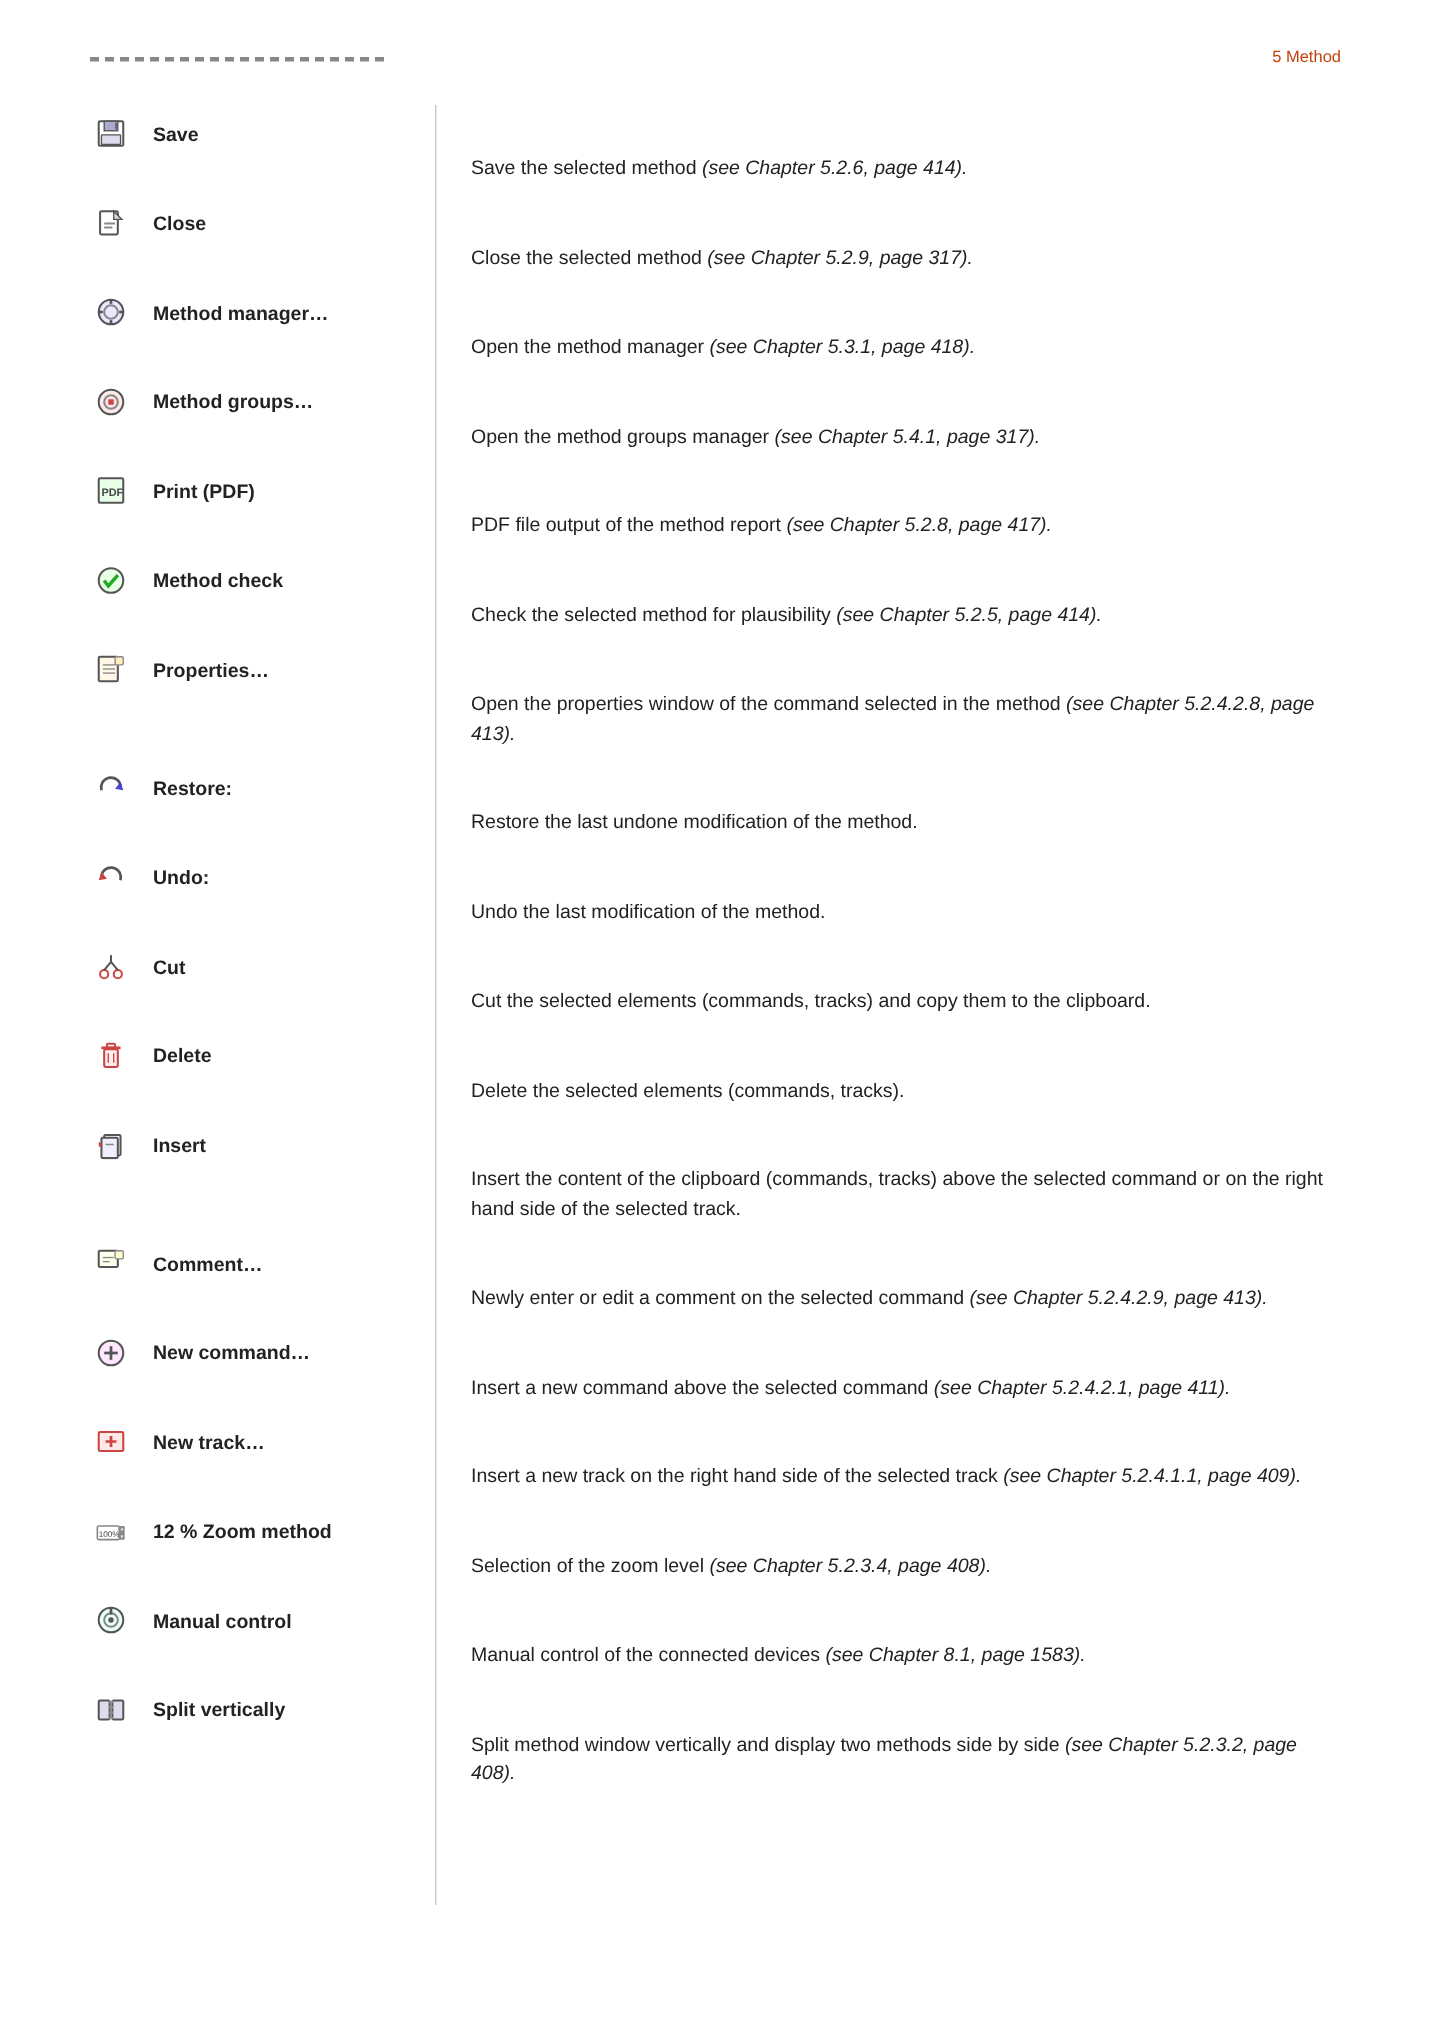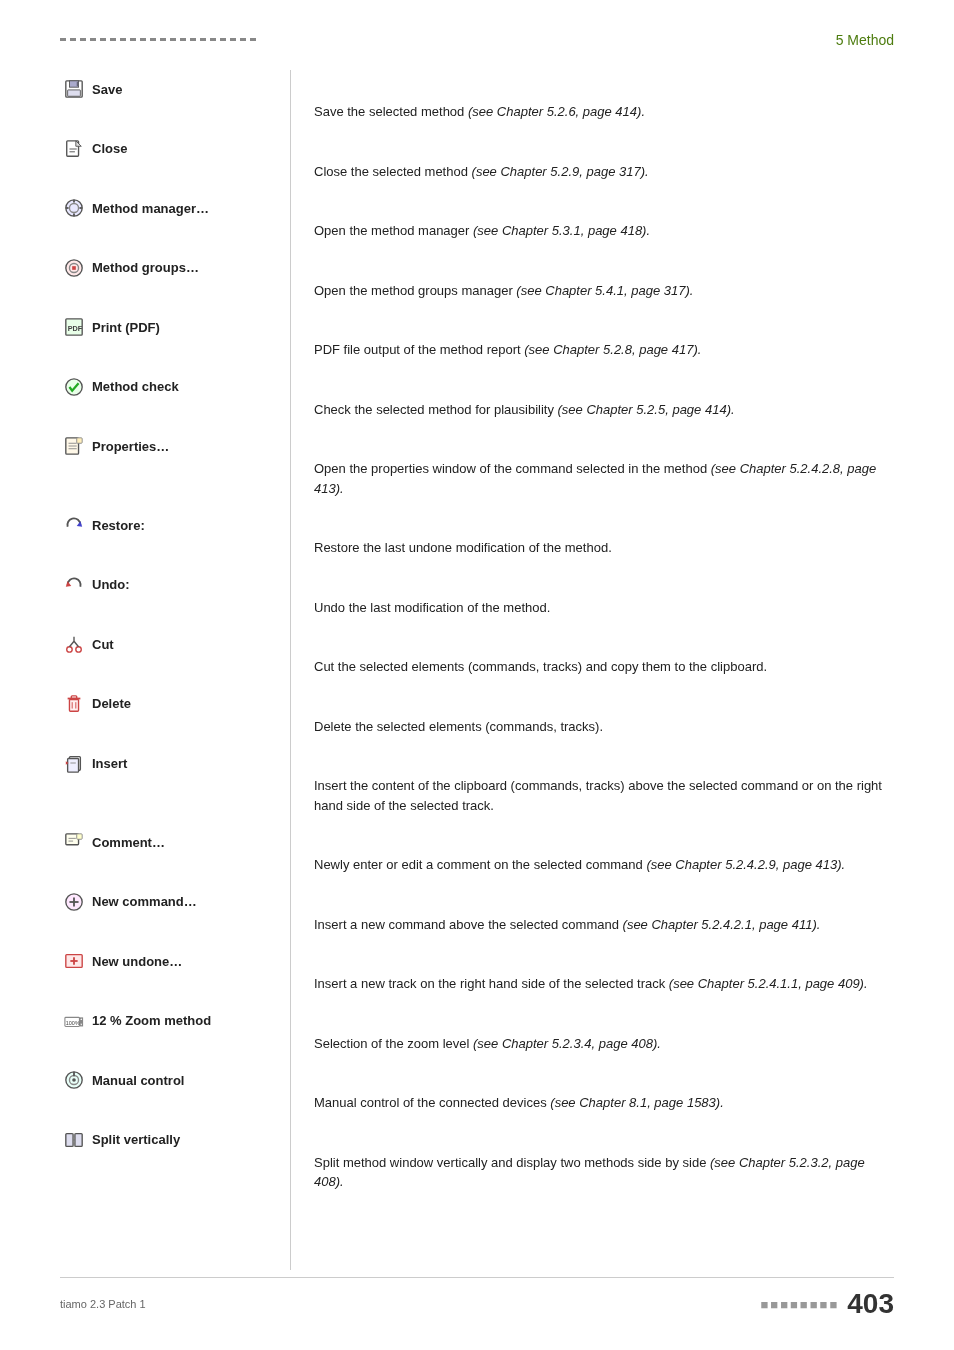--- a/index.html
+++ b/index.html
@@ -28,22 +28,22 @@
       width: 200px;
       height: 3px;
       background: repeating-linear-gradient(to right, #888 0px, #888 6px, transparent 6px, transparent 10px);
     }
 
     
     .chapter-label {
       position: absolute;
       top: 32px;
       right: 60px;
-      font-size: 14px;
-      color: #4d7c0f;
+      font-size: 11px;
+      color: #c2410c;
     }
 
     
     .content {
       position: absolute;
       top: 70px;
       left: 60px;
       right: 60px;
       bottom: 80px;
     }
@@ -74,21 +74,21 @@
       padding-right: 20px;
     }
 
     .items-table tr td:last-child {
       padding-left: 24px;
     }
 
     .item-label {
       display: flex;
       align-items: center;
-      gap: 6px;
+      gap: 16px;
     }
 
     .item-label span.label-text {
       font-weight: bold;
       font-size: 13px;
     }
 
     .icon-box {
       width: 22px;
       height: 22px;
@@ -421,21 +421,21 @@
           <tr>
             <td>
               <div class="item-label">
                 <span class="icon-box">
                   <svg class="icon" viewBox="0 0 22 22" xmlns="http://www.w3.org/2000/svg">
       <rect x="2" y="4" width="18" height="14" rx="1" fill="#fee8e8" stroke="#c44" stroke-width="1.5"></rect>
       <line x1="11" y1="7" x2="11" y2="15" stroke="#c44" stroke-width="2"></line>
       <line x1="7" y1="11" x2="15" y2="11" stroke="#c44" stroke-width="2"></line>
     </svg>
                 </span>
-                <span class="label-text">New undone…</span>
+                <span class="label-text">New track…</span>
               </div>
             </td>
             <td>
               <div class="desc-text">Insert a new track on the right hand side of the selected track <em>(see Chapter 5.2.4.1.1, page 409).</em></div>
             </td>
           </tr>
           <tr>
             <td>
               <div class="item-label">
                 <span class="icon-box">
@@ -487,20 +487,13 @@
               </div>
             </td>
             <td>
               <div class="desc-text">Split method window vertically and display two methods side by side <em>(see Chapter 5.2.3.2, page 408).</em></div>
             </td>
           </tr>
         </tbody>
     </table>
   </div>
 
-  <div class="footer">
-    <div class="footer-left">tiamo 2.3 Patch 1</div>
-    <div class="footer-right">
-      <span class="dots">■■■■■■■■</span>
-      <span class="page-num">403</span>
-    </div>
-  </div>
 </div>
 
 </body></html>

